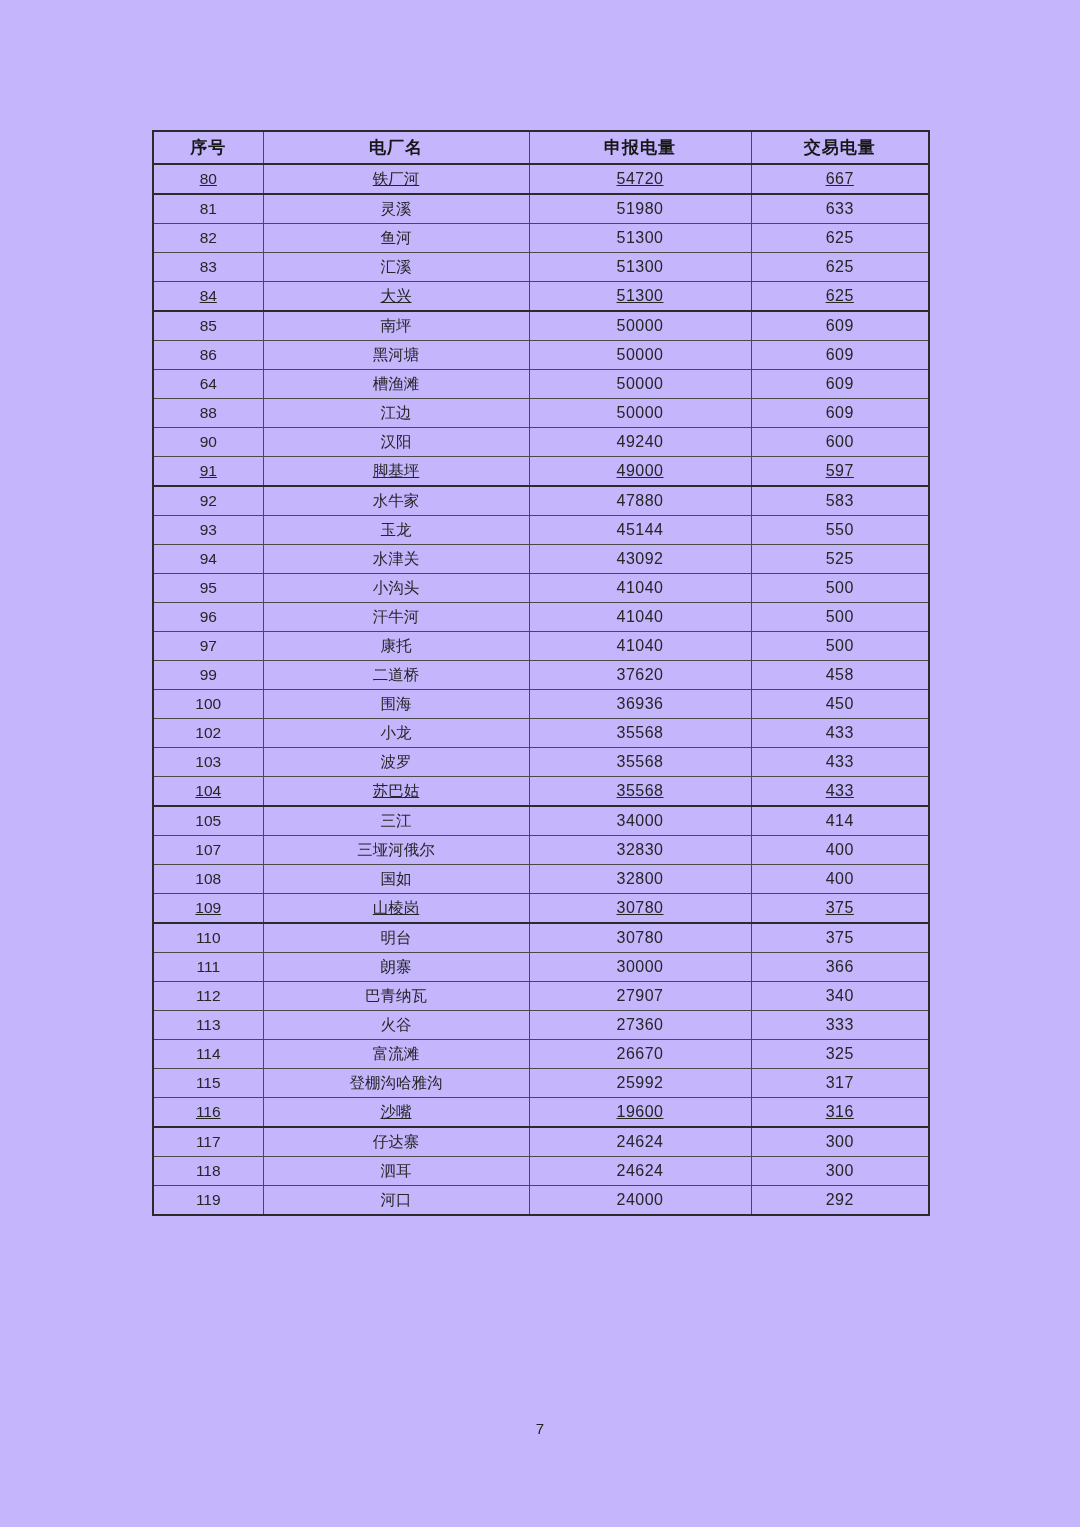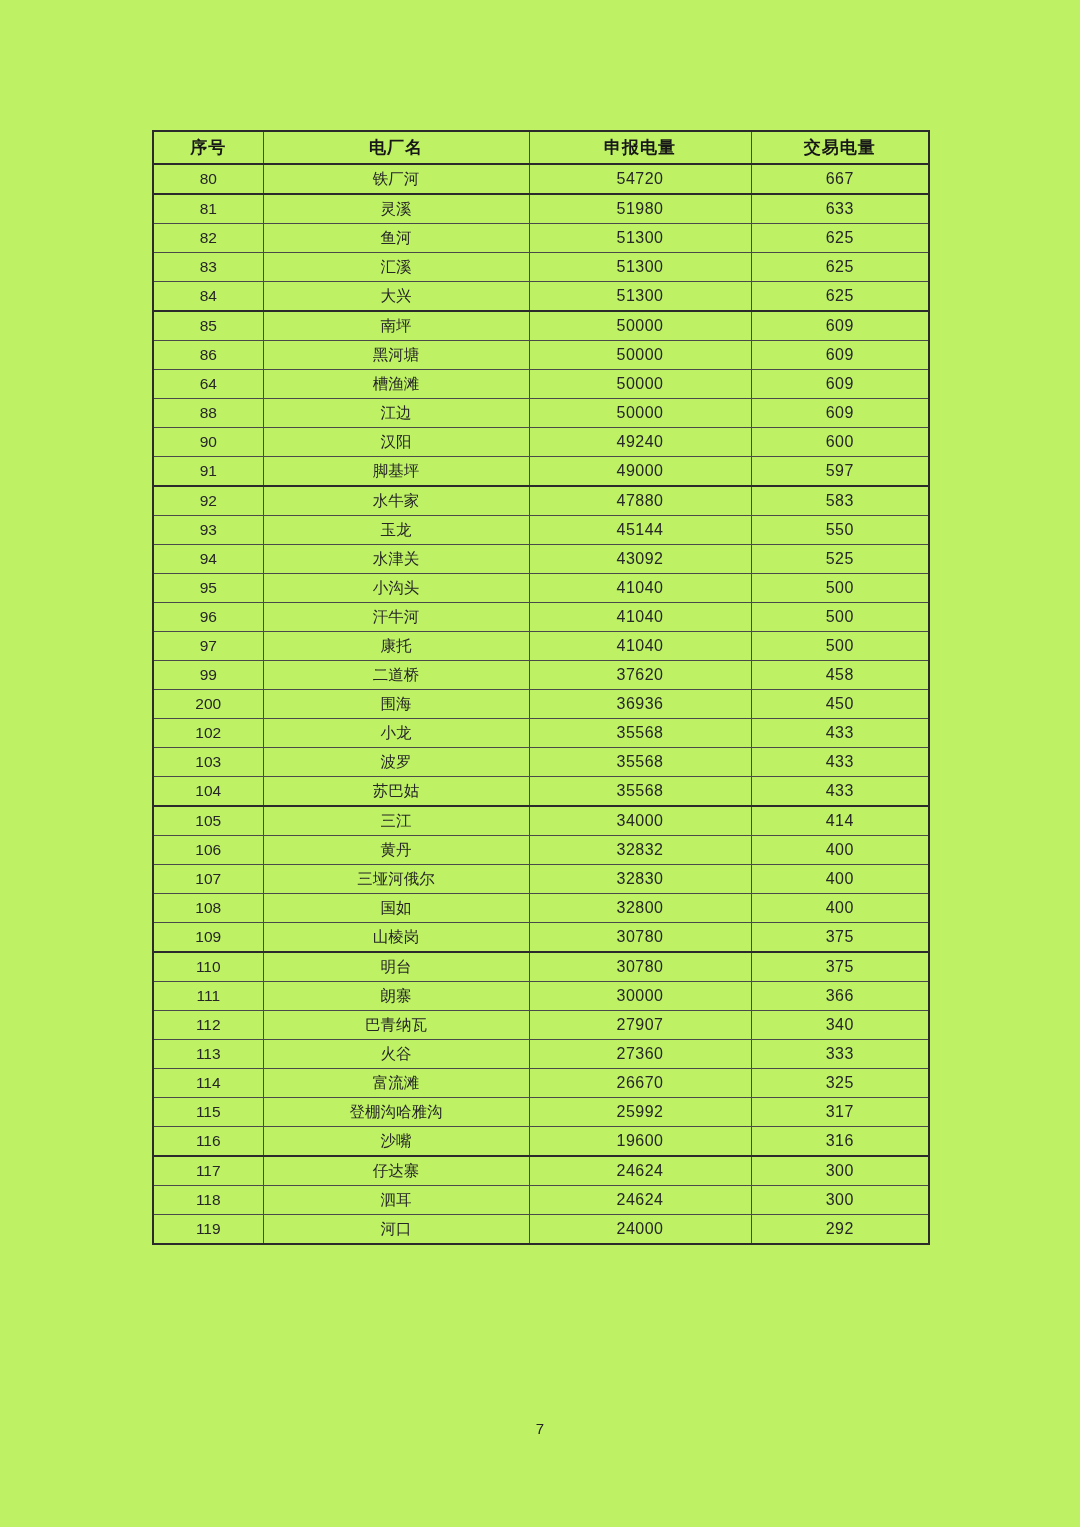--- a/index.html
+++ b/index.html
@@ -4,21 +4,21 @@
 <style>
   html, body {
     margin: 0;
     padding: 0;
     background: #ffffff;
   }
   .page {
     position: relative;
     width: 1080px;
     height: 1527px;
-    background: #bef264;
+    background: #c4b5fd;
     font-family: "Liberation Sans", "DejaVu Sans", sans-serif;
     color: #1f1f1f;
     overflow: hidden;
   }
   .table-wrap {
     position: absolute;
     left: 152px;
     top: 130px;
     width: 776px;
   }
@@ -55,20 +55,21 @@
     height: 28px;
     font-size: 15.5px;
     color: #262626;
   }
   table.plant-table tbody td.num {
     font-size: 16px;
     letter-spacing: 0.5px;
   }
   table.plant-table tbody tr.thick td {
     border-bottom: 2px solid #2b2b2b;
+    text-decoration: underline;
   }
   .page-number {
     position: absolute;
     left: 0;
     top: 1420px;
     width: 1080px;
     text-align: center;
     font-size: 15px;
     color: #222222;
   }
@@ -220,21 +221,21 @@
 
 
   <tr>
     <td>99</td>
     <td>二道桥</td>
     <td class="num">37620</td>
     <td class="num">458</td>
   </tr>
 
   <tr>
-    <td>200</td>
+    <td>100</td>
     <td>围海</td>
     <td class="num">36936</td>
     <td class="num">450</td>
   </tr>
 
 
   <tr>
     <td>102</td>
     <td>小龙</td>
     <td class="num">35568</td>
@@ -255,26 +256,20 @@
     <td class="num">433</td>
   </tr>
 
   <tr>
     <td>105</td>
     <td>三江</td>
     <td class="num">34000</td>
     <td class="num">414</td>
   </tr>
 
-  <tr>
-    <td>106</td>
-    <td>黄丹</td>
-    <td class="num">32832</td>
-    <td class="num">400</td>
-  </tr>
 
   <tr>
     <td>107</td>
     <td>三垭河俄尔</td>
     <td class="num">32830</td>
     <td class="num">400</td>
   </tr>
 
   <tr>
     <td>108</td>

